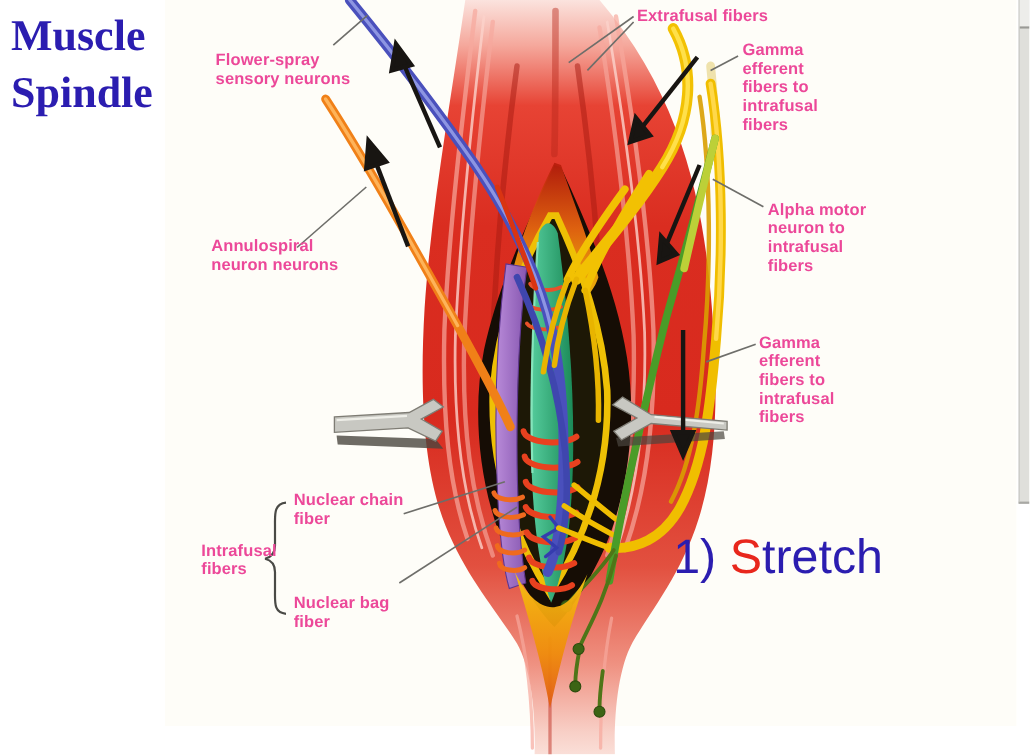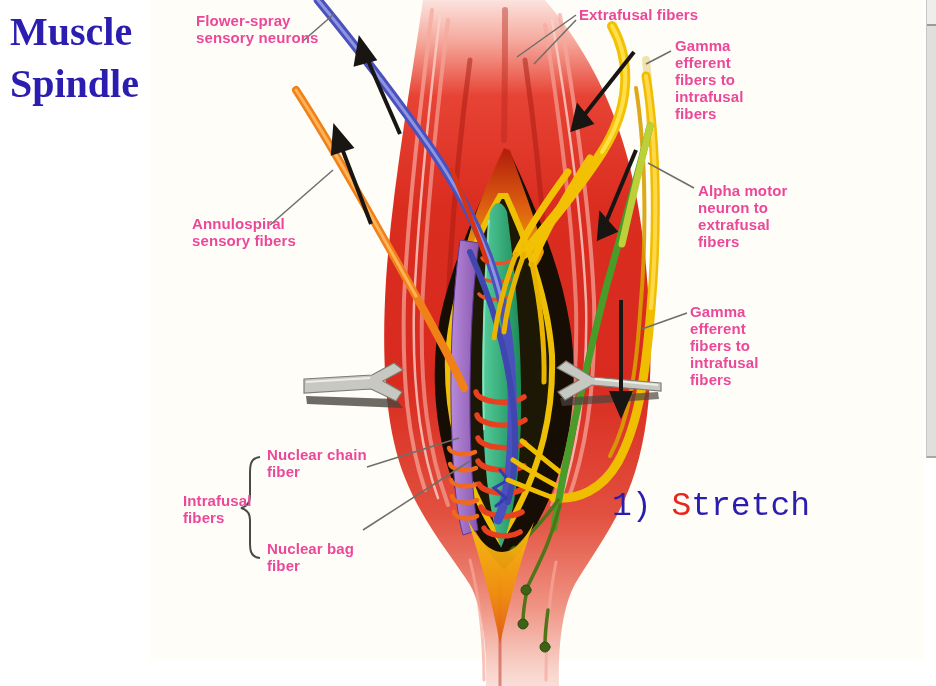--- a/index.html
+++ b/index.html
@@ -4,31 +4,31 @@
 <style>
   html,body{margin:0;padding:0;background:#fff;}
   #stage{position:relative;width:936px;height:686px;background:#ffffff;overflow:hidden;
          font-family:"Liberation Sans",sans-serif;}
   #art{position:absolute;left:0;top:0;width:936px;height:686px;}
   .slide-title{position:absolute;left:10px;top:6px;width:170px;
       font-family:"Liberation Serif","DejaVu Serif",serif;font-weight:bold;
       font-size:40px;line-height:1.3;color:#2b1db0;white-space:pre-line;}
   .fig-label{position:absolute;font-size:15px;line-height:1.14;color:#ec4899;
       white-space:pre-line;letter-spacing:.1px;font-weight:bold;}
-  .lbl-flower{left:196px;top:12px;}
+  .lbl-flower{left:196px;top:46px;}
   .lbl-extrafusal{left:579px;top:6px;}
   .lbl-gamma-top{left:675px;top:37px;}
   .lbl-alpha{left:698px;top:182px;}
   .lbl-gamma-right{left:690px;top:303px;}
   .lbl-annulo{left:192px;top:215px;}
   .lbl-intrafusal{left:183px;top:492px;}
   .lbl-chain{left:267px;top:446px;}
   .lbl-bag{left:267px;top:540px;}
   .notes{position:absolute;left:612px;top:484px;
-      font-family:Liberation Mono, monospace;font-size:33px;
+      font-family:Liberation Sans, sans-serif;font-size:44px;
       line-height:46px;color:#2b1db0;}
   .notes .lead{color:#e8271c;}
   .scrollbar{position:absolute;left:926px;top:0;width:10px;height:458px;
       background:#dfdfdb;border-left:1px solid #c6c6c2;border-bottom:2px solid #a8a8a4;
       box-sizing:border-box;}
   .scroll-thumb{position:absolute;left:0;top:0;width:100%;height:26px;
       background:#ededea;border-bottom:2px solid #9a9a96;box-sizing:border-box;}
 </style>
 </head>
 <body>
@@ -235,29 +235,29 @@
   <div class="fig-label lbl-flower">Flower-spray
 sensory neurons</div>
   <div class="fig-label lbl-extrafusal">Extrafusal fibers</div>
   <div class="fig-label lbl-gamma-top">Gamma
 efferent
 fibers to
 intrafusal
 fibers</div>
   <div class="fig-label lbl-alpha">Alpha motor
 neuron to
-extrafusal
+intrafusal
 fibers</div>
   <div class="fig-label lbl-gamma-right">Gamma
 efferent
 fibers to
 intrafusal
 fibers</div>
   <div class="fig-label lbl-annulo">Annulospiral
-sensory fibers</div>
+neuron neurons</div>
   <div class="fig-label lbl-intrafusal">Intrafusal
 fibers</div>
   <div class="fig-label lbl-chain">Nuclear chain
 fiber</div>
   <div class="fig-label lbl-bag">Nuclear bag
 fiber</div>
 
   <div class="notes">
     <div>
       <span>1)</span>

